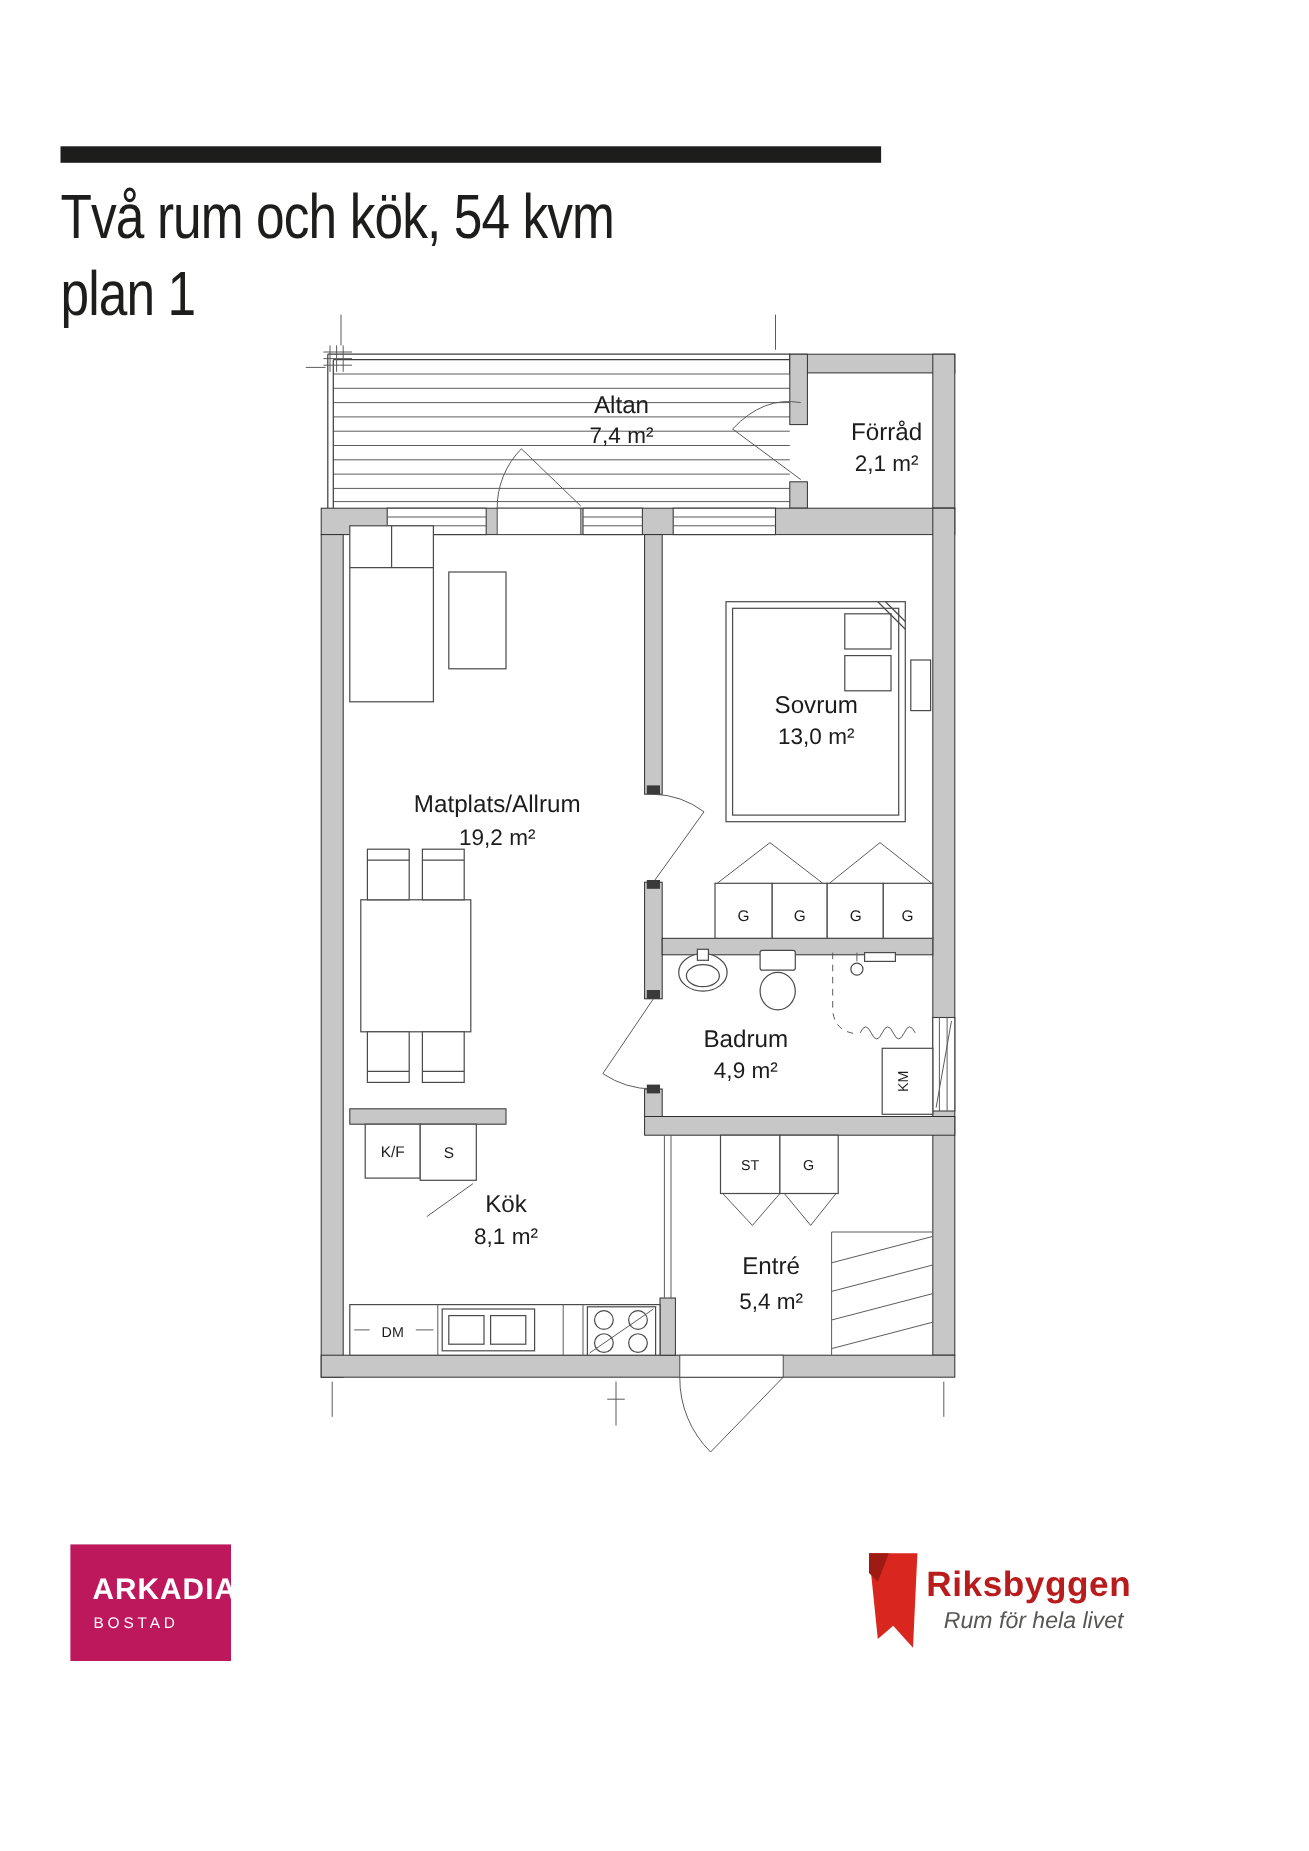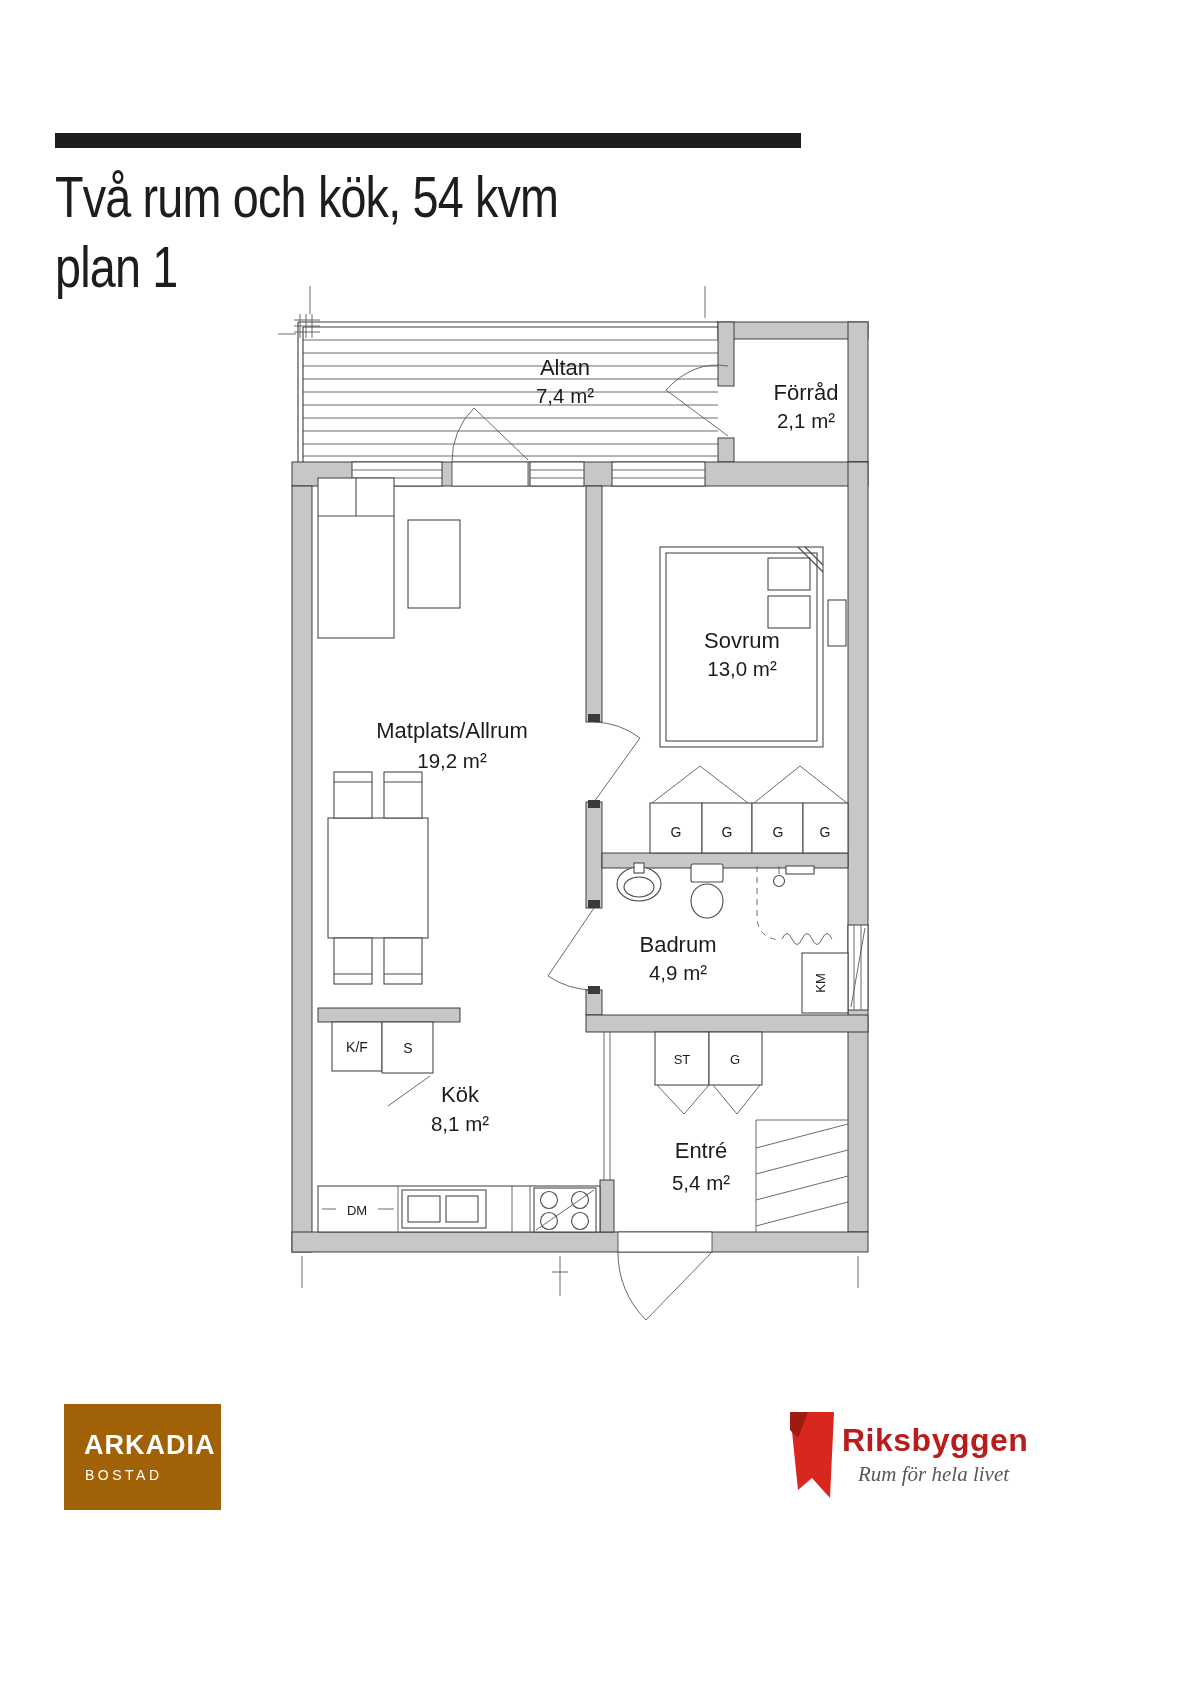--- a/index.html
+++ b/index.html
@@ -8,25 +8,25 @@
   .title{position:absolute;left:55px;top:163px;font-size:57px;font-weight:400;letter-spacing:-1px;transform:scaleX(.82);transform-origin:left top;line-height:1.22;color:#1d1d1b;white-space:nowrap;}
   svg text{font-family:"Liberation Sans",sans-serif;fill:#1c1c1c;}
   .rname{font-size:22px;}
   .rarea{font-size:20.5px;}
   .fix{font-size:14px;}
   .fixs{font-size:13px;}
   .plan-line{stroke:#3c3c3c;stroke-width:1.1;fill:none;}
   .thin{stroke:#5a5a5a;stroke-width:.9;fill:none;}
   .furn{stroke:#4a4a4a;stroke-width:1.1;fill:#ffffff;}
   .wallr{stroke:#2e2e2e;stroke-width:.9;}
-  .arkadia{position:absolute;left:64px;top:1404px;width:157px;height:106px;background:#a16207;color:#fff;}
+  .arkadia{position:absolute;left:64px;top:1404px;width:146px;height:106px;background:#be185d;color:#fff;}
   .arkadia .l1{display:block;margin:26px 0 0 20px;font-size:27px;font-weight:bold;letter-spacing:1px;}
   .arkadia .l2{display:block;margin:6px 0 14px 21px;font-size:14px;letter-spacing:3.5px;}
   .rb-name{position:absolute;left:842px;top:1422px;font-size:32px;font-weight:bold;color:#b91c1c;letter-spacing:0.5px;}
-  .rb-tag{position:absolute;left:858px;top:1462px;font-size:21px;font-style:italic;font-family:Liberation Serif, serif;color:#575756;}
+  .rb-tag{position:absolute;left:858px;top:1462px;font-size:21px;font-style:italic;font-family:Liberation Sans, sans-serif;color:#575756;}
   .rb-icon{position:absolute;left:786px;top:1408px;}
 </style>
 </head>
 <body>
 
 <div class="titlebar"></div>
 <div class="title">
   <div>Två rum och kök, 54 kvm</div>
   <div>plan 1</div>
 </div>

